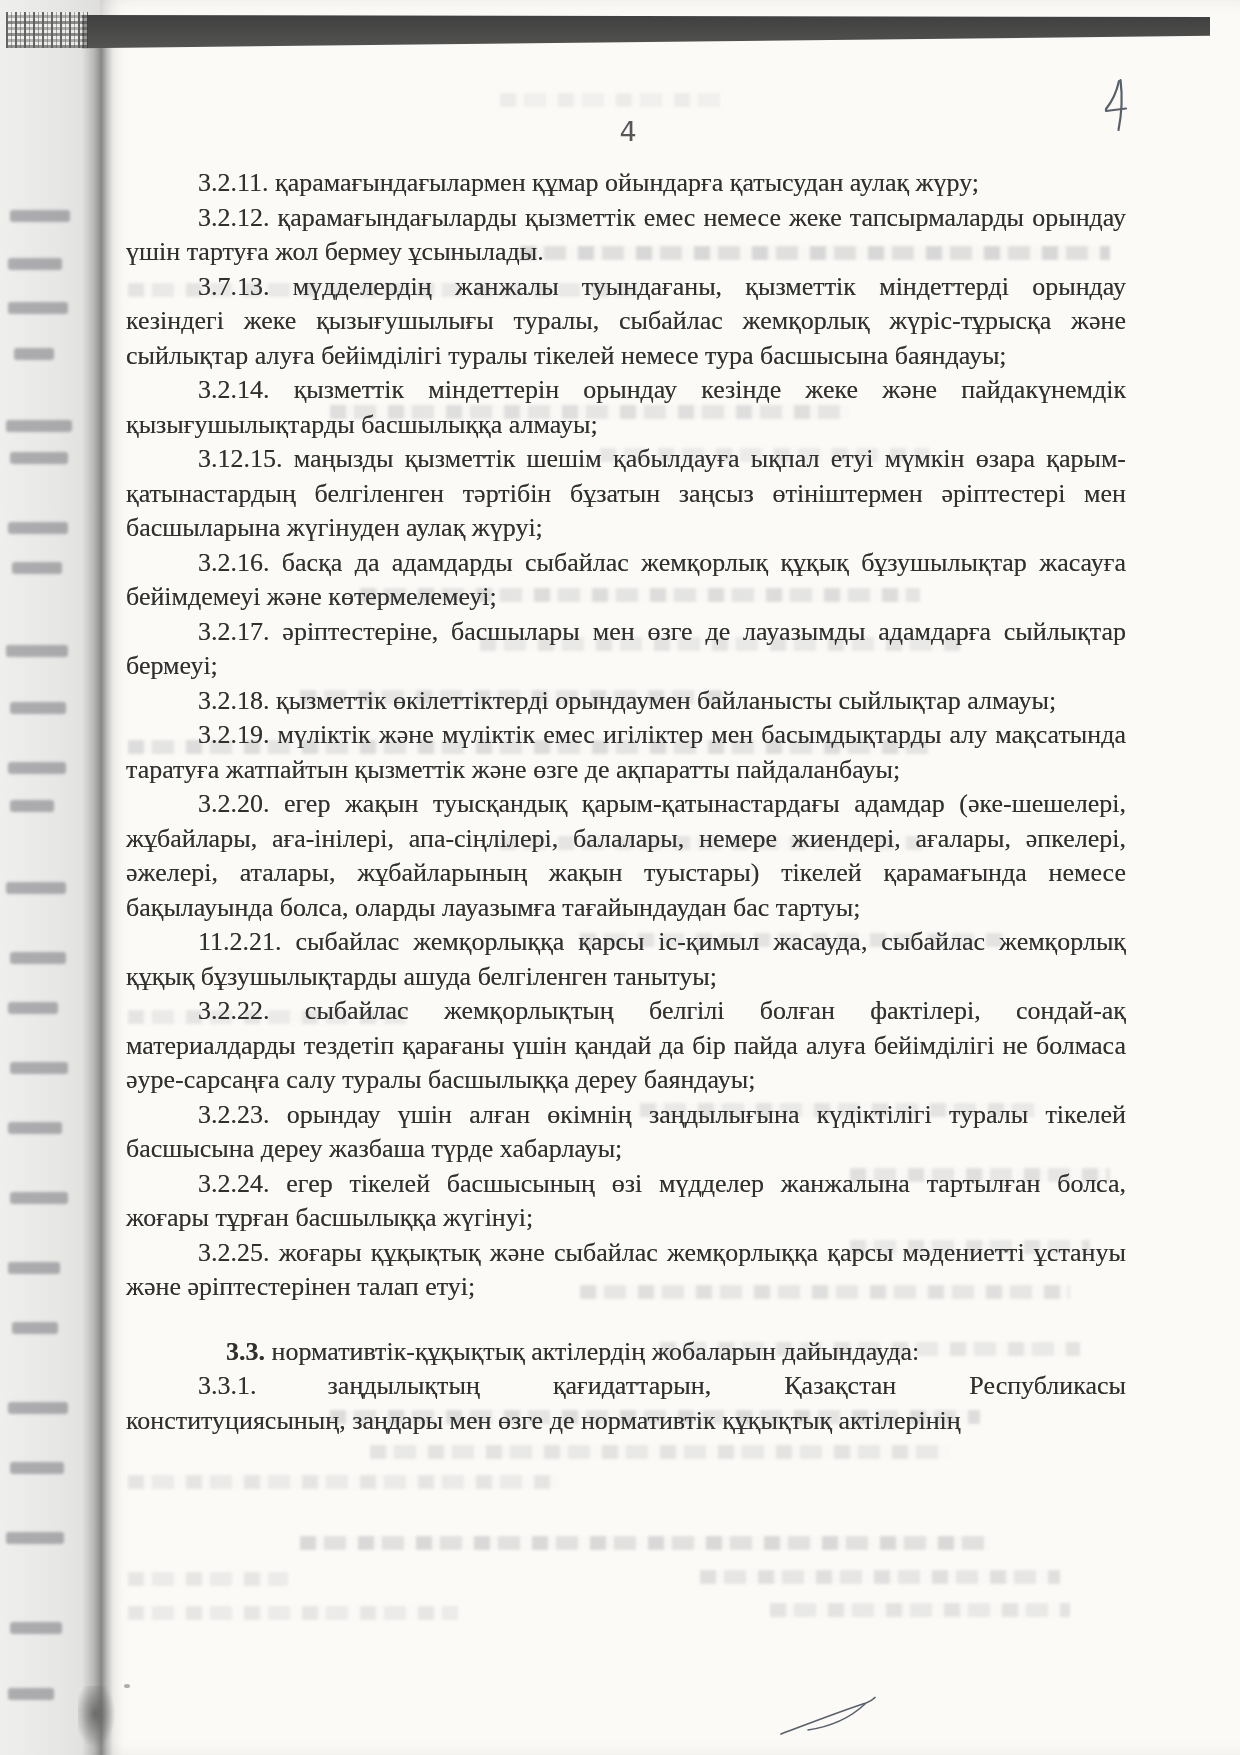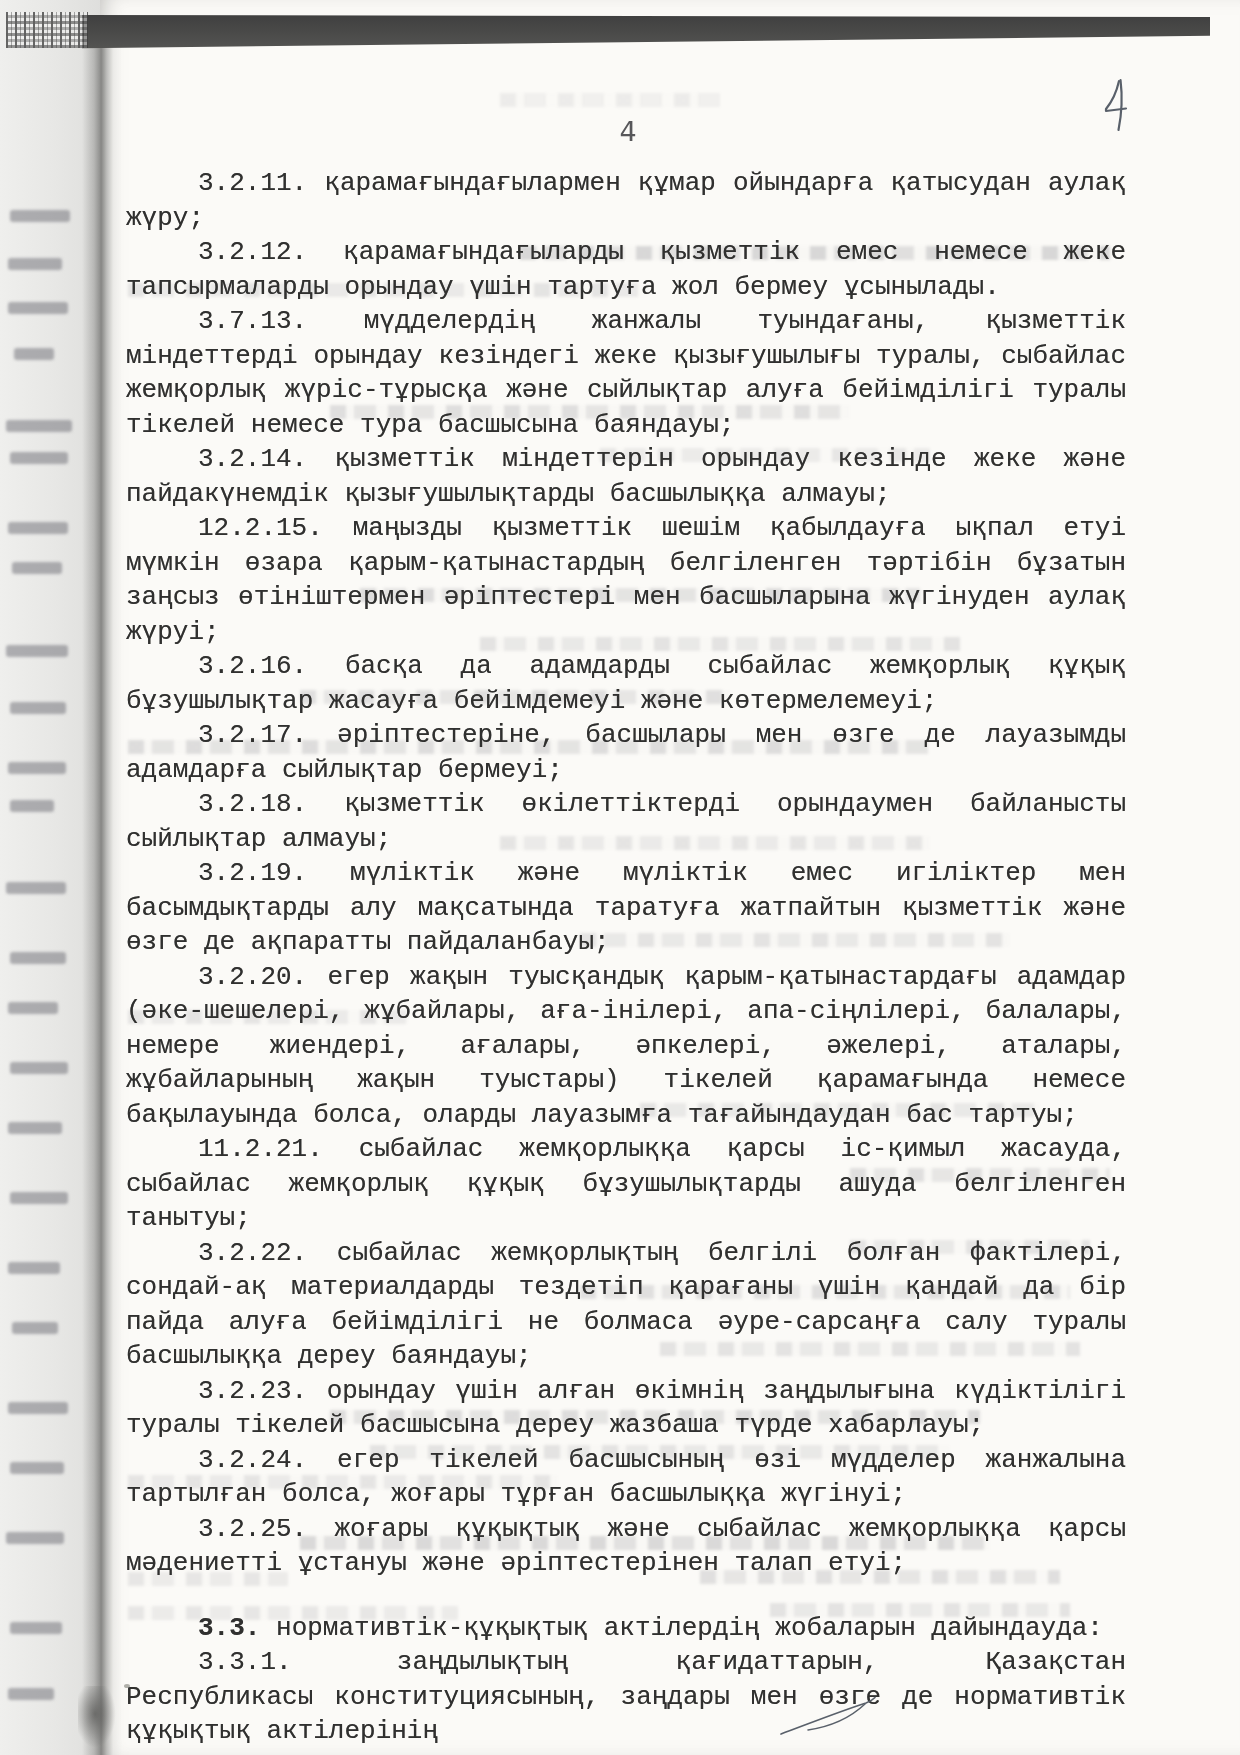--- a/index.html
+++ b/index.html
@@ -25,25 +25,25 @@
   .spine{position:absolute;left:82px;top:36px;width:40px;height:1719px;
     background:linear-gradient(90deg,rgba(205,205,203,0) 0%,rgba(150,150,148,.55) 30%,rgba(104,104,102,.72) 48%,rgba(140,140,138,.45) 62%,rgba(220,220,218,.3) 78%,rgba(251,250,247,0) 100%);}
   .spine-bottom{position:absolute;left:78px;top:1686px;width:38px;height:62px;
     background:radial-gradient(ellipse at 45% 45%,rgba(85,85,83,.75),rgba(85,85,83,0) 70%);}
   
   .pageno{position:absolute;left:598px;top:116px;width:60px;text-align:center;
     font-family:"DejaVu Sans","Liberation Sans",sans-serif;font-size:27px;color:#57575a;}
   
   .content{position:absolute;left:126px;top:166px;width:1000px;
     font-size:26px;line-height:34.5px;color:#30302f;text-align:justify;
-    text-shadow:0 0 .5px rgba(48,48,48,.55);font-family:Liberation Mono, monospace;}
+    text-shadow:0 0 .5px rgba(48,48,48,.55);}
   .content p{margin:0;text-indent:72px;}
   .content p.sec{margin-top:30px;}
   .pnum{white-space:nowrap;}
-  .pnum.bold{font-weight:bold;}
+  .pnum.bold{font-weight:bold;margin-left:28px;}
   .spread{word-spacing:36px;margin-left:34px;margin-top:8px;}
   
   .ghost{position:absolute;height:14px;filter:blur(1.6px);
     background:repeating-linear-gradient(90deg,rgba(112,112,120,.5) 0 16px,rgba(112,112,120,.06) 16px 24px,rgba(112,112,120,.38) 24px 46px,rgba(112,112,120,.04) 46px 58px);}
   
   .smudge{position:absolute;height:12px;border-radius:3px;filter:blur(1.8px);
     background:rgba(108,108,116,.5);}
   .inkdot{position:absolute;left:124px;top:1684px;width:6px;height:4px;
     border-radius:50%;background:#96968f;opacity:.75;}
   .hand{position:absolute;}
@@ -113,21 +113,21 @@
       <div class="smudge" style="left: 8px; top: 1688px; width: 46px;"></div>
     </div>
 
   <div class="pageno">4</div>
 
   <div class="content">
     <p><span class="pnum">3.2.11.</span> <span>қарамағындағылармен құмар ойындарға қатысудан аулақ жүру;</span></p>
     <p><span class="pnum">3.2.12.</span> <span>қарамағындағыларды қызметтік емес немесе жеке тапсырмаларды орындау үшін тартуға жол бермеу ұсынылады.</span></p>
     <p><span class="pnum">3.7.13.</span> <span>мүдделердің жанжалы туындағаны, қызметтік міндеттерді орындау кезіндегі жеке қызығушылығы туралы, сыбайлас жемқорлық жүріс-тұрысқа және сыйлықтар алуға бейімділігі туралы тікелей немесе тура басшысына баяндауы;</span></p>
     <p><span class="pnum">3.2.14.</span> <span>қызметтік міндеттерін орындау кезінде жеке және пайдакүнемдік қызығушылықтарды басшылыққа алмауы;</span></p>
-    <p><span class="pnum">12.2.15.</span> <span>маңызды қызметтік шешім қабылдауға ықпал етуі мүмкін өзара қарым-қатынастардың белгіленген тәртібін бұзатын заңсыз өтініштермен әріптестері мен басшыларына жүгінуден аулақ жүруі;</span></p>
+    <p><span class="pnum">3.12.15.</span> <span>маңызды қызметтік шешім қабылдауға ықпал етуі мүмкін өзара қарым-қатынастардың белгіленген тәртібін бұзатын заңсыз өтініштермен әріптестері мен басшыларына жүгінуден аулақ жүруі;</span></p>
     <p><span class="pnum">3.2.16.</span> <span>басқа да адамдарды сыбайлас жемқорлық құқық бұзушылықтар жасауға бейімдемеуі және көтермелемеуі;</span></p>
     <p><span class="pnum">3.2.17.</span> <span>әріптестеріне, басшылары мен өзге де лауазымды адамдарға сыйлықтар бермеуі;</span></p>
     <p><span class="pnum">3.2.18.</span> <span>қызметтік өкілеттіктерді орындаумен байланысты сыйлықтар алмауы;</span></p>
     <p><span class="pnum">3.2.19.</span> <span>мүліктік және мүліктік емес игіліктер мен басымдықтарды алу мақсатында таратуға жатпайтын қызметтік және өзге де ақпаратты пайдаланбауы;</span></p>
     <p><span class="pnum">3.2.20.</span> <span>егер жақын туысқандық қарым-қатынастардағы адамдар (әке-шешелері, жұбайлары, аға-інілері, апа-сіңлілері, балалары, немере жиендері, ағалары, әпкелері, әжелері, аталары, жұбайларының жақын туыстары) тікелей қарамағында немесе бақылауында болса, оларды лауазымға тағайындаудан бас тартуы;</span></p>
     <p><span class="pnum">11.2.21.</span> <span>сыбайлас жемқорлыққа қарсы іс-қимыл жасауда, сыбайлас жемқорлық құқық бұзушылықтарды ашуда белгіленген танытуы;</span></p>
     <p><span class="pnum">3.2.22.</span> <span>сыбайлас жемқорлықтың белгілі болған фактілері, сондай-ақ материалдарды тездетіп қарағаны үшін қандай да бір пайда алуға бейімділігі не болмаса әуре-сарсаңға салу туралы басшылыққа дереу баяндауы;</span></p>
     <p><span class="pnum">3.2.23.</span> <span>орындау үшін алған өкімнің заңдылығына күдіктілігі туралы тікелей басшысына дереу жазбаша түрде хабарлауы;</span></p>
     <p><span class="pnum">3.2.24.</span> <span>егер тікелей басшысының өзі мүдделер жанжалына тартылған болса, жоғары тұрған басшылыққа жүгінуі;</span></p>
     <p><span class="pnum">3.2.25.</span> <span>жоғары құқықтық және сыбайлас жемқорлыққа қарсы мәдениетті ұстануы және әріптестерінен талап етуі;</span></p>

